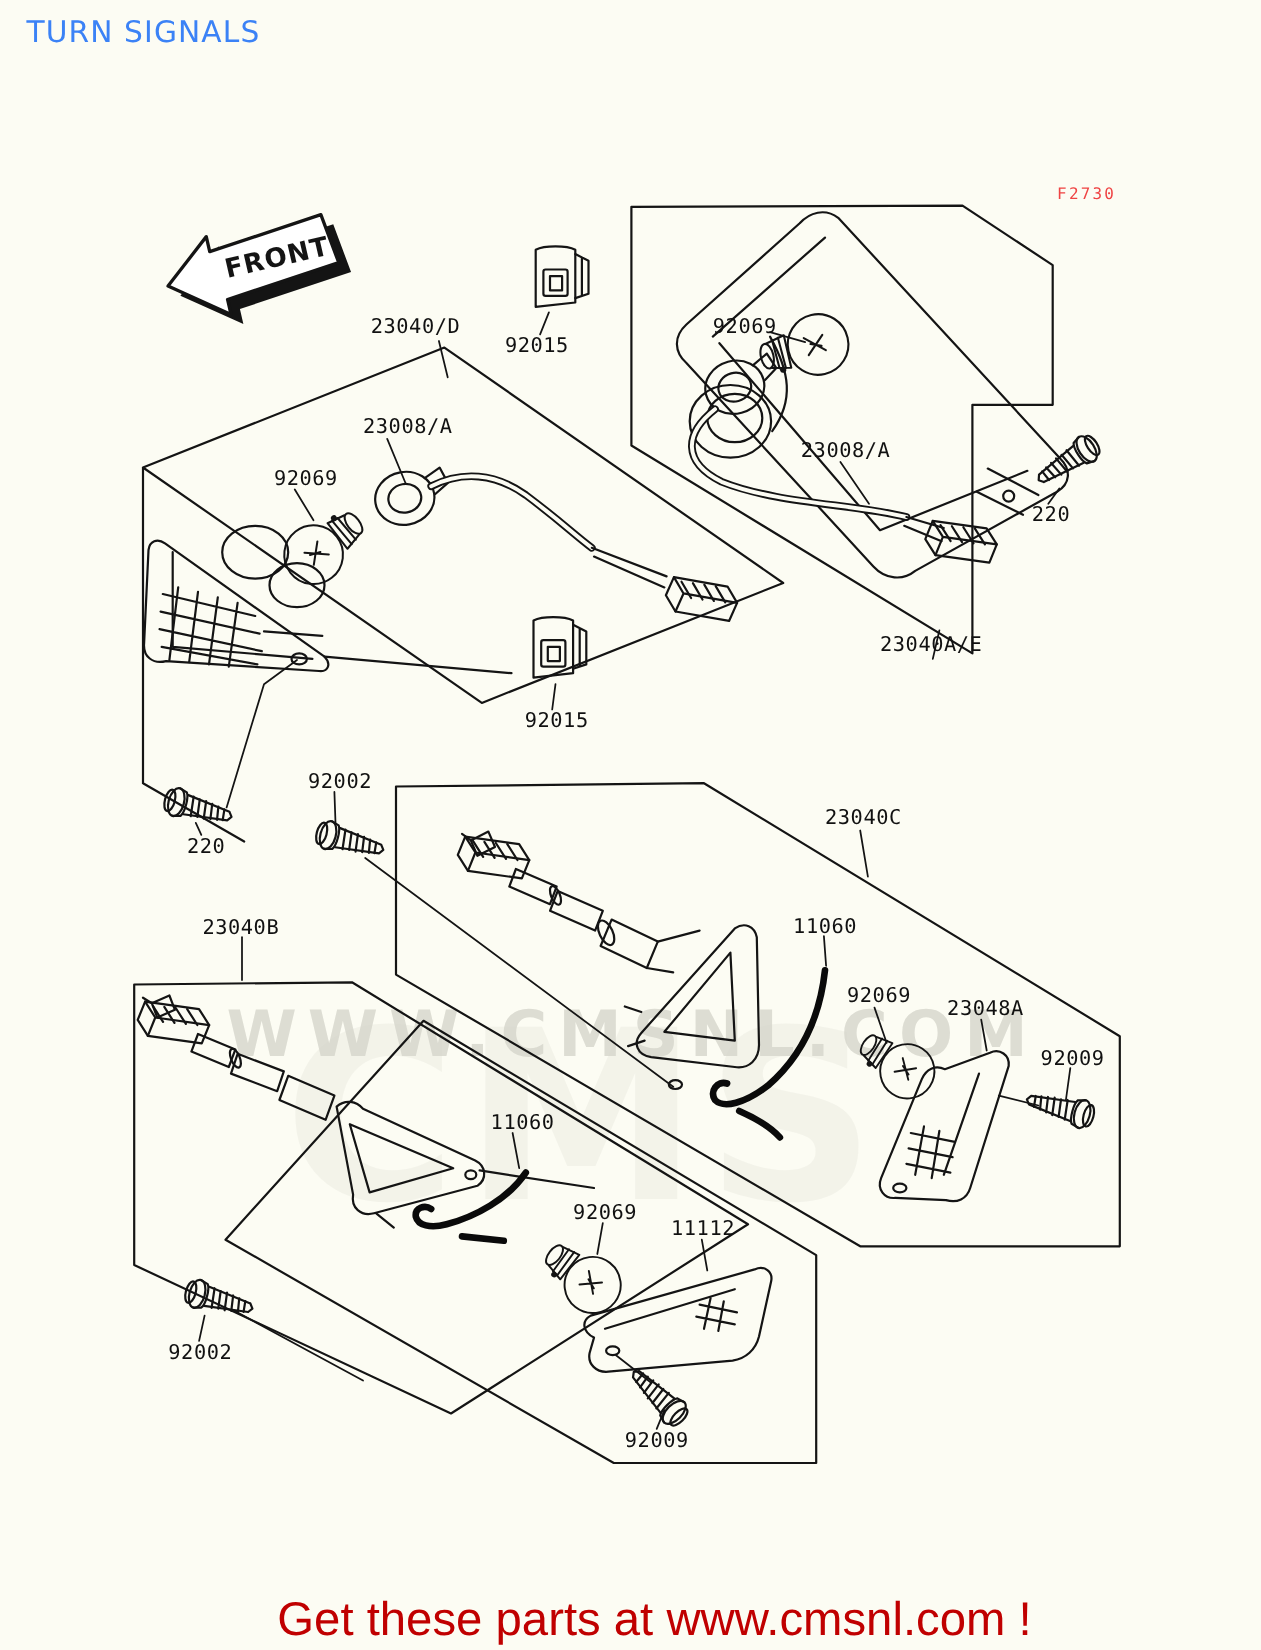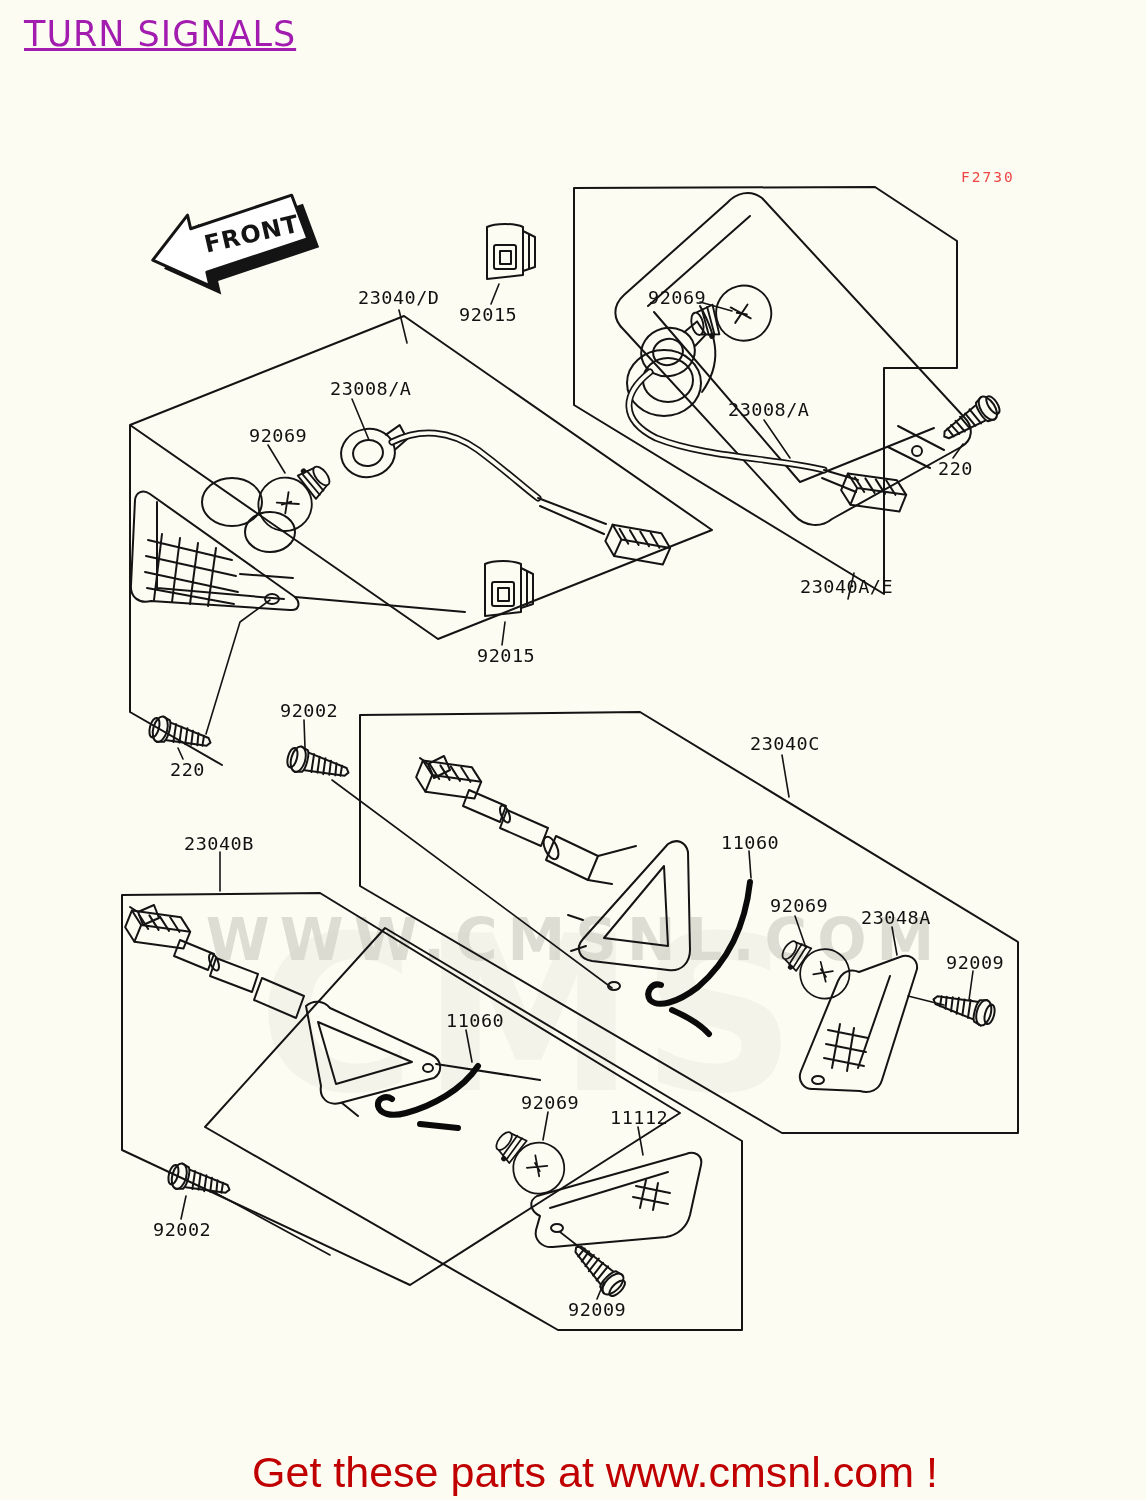--- a/index.html
+++ b/index.html
@@ -3,22 +3,22 @@
 <meta charset="utf-8">
 <style>
   html,body{margin:0;padding:0;}
   body{
     width:1146px;height:1500px;position:relative;overflow:hidden;
     background:#fcfcf3;font-family:"DejaVu Sans Mono",monospace;
   }
   .stage{position:absolute;left:0;top:0;width:1146px;height:1500px;}
   .page-title{
     position:absolute;left:24px;top:14px;
-    font-family:"DejaVu Sans",sans-serif;font-size:35px;color:#a21caf;
-    letter-spacing:1px;white-space:nowrap;text-decoration:underline;
+    font-family:"DejaVu Sans",sans-serif;font-size:27px;color:#3b82f6;
+    letter-spacing:1px;white-space:nowrap;
   }
   .fig-code{
     position:absolute;left:961px;top:169px;
     font-family:"DejaVu Sans Mono",monospace;font-size:14.5px;color:#ef4444;
     letter-spacing:2px;white-space:nowrap;
   }
   .plabel{
     position:absolute;
     font-family:"DejaVu Sans Mono",monospace;font-size:18.5px;color:#111;
     letter-spacing:.5px;white-space:nowrap;line-height:1;
@@ -246,21 +246,21 @@
       <path d="M332,780 L612,988"></path>
       <path d="M908,996 L944,1005"></path>
       <path d="M560,1232 L592,1257"></path>
       <path d="M212,1191 L330,1255"></path>
     </g>
   </svg>
 
   <div class="page-title">TURN SIGNALS</div>
   <div class="fig-code">F2730</div>
 
-  <div class="plabel" style="left:358px;top:289px">23040/D</div>
+  <div class="plabel" style="left:337px;top:289px">23040/D</div>
   <div class="plabel" style="left:459px;top:306px">92015</div>
   <div class="plabel" style="left:648px;top:289px">92069</div>
   <div class="plabel" style="left:330px;top:380px">23008/A</div>
   <div class="plabel" style="left:728px;top:401px">23008/A</div>
   <div class="plabel" style="left:249px;top:427px">92069</div>
   <div class="plabel" style="left:938px;top:460px">220</div>
   <div class="plabel" style="left:800px;top:578px">23040A/E</div>
   <div class="plabel" style="left:477px;top:647px">92015</div>
   <div class="plabel" style="left:280px;top:702px">92002</div>
   <div class="plabel" style="left:750px;top:735px">23040C</div>

